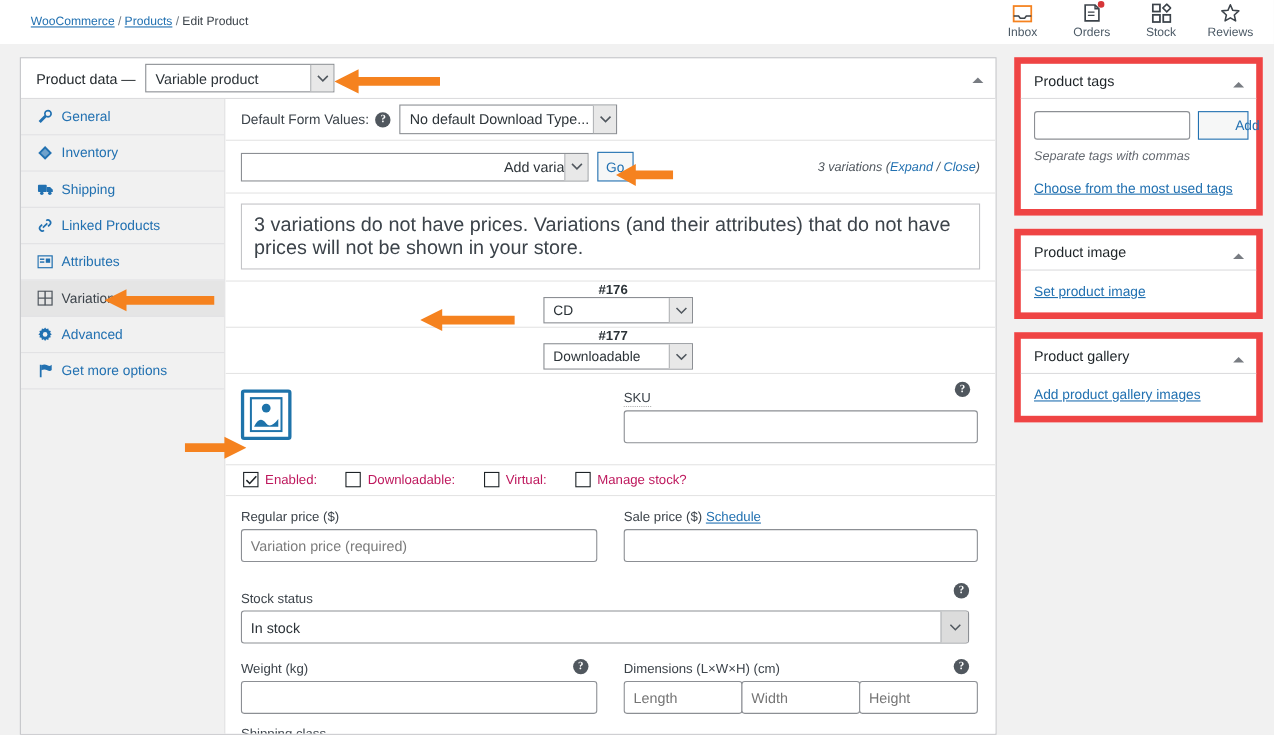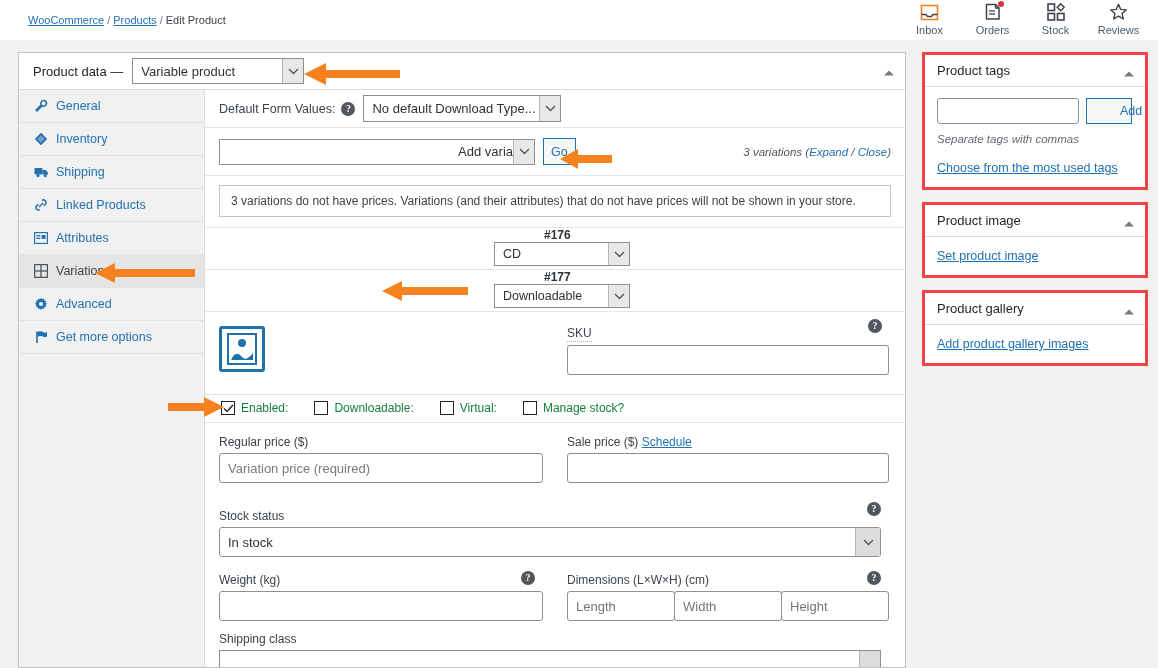--- a/index.html
+++ b/index.html
@@ -193,21 +193,21 @@
     color: #50575e;
   }
   #var-count a { color: #2271b1; text-decoration: none; font-style: italic; }
 
   
   #notice-wrap { padding: 9px 14px 10px 14px; border-top: 1px solid #e4e4e4;}
   #notice {
     border: 1px solid #c3c4c7;
     background: #fff;
     padding: 8px 11px;
-    font-size: 12px;
+    font-size: 18px;
     color: #3c434a;
   }
 
   
   .var-row {
     height: 42px;
     display: flex; align-items: center;
     padding-left: 14px;
     border-top: 1px solid #e4e4e4;
     position: relative;
@@ -274,21 +274,21 @@
   }
   .chk-item { display: flex; align-items: center; margin-right: 26px; cursor: pointer;}
   .chk-box {
     width: 14px; height: 14px;
     border: 1px solid #1d2327;
     background: #fff;
     margin-right: 6px;
     display: flex; align-items: center; justify-content: center;
     flex-shrink: 0;
   }
-  .chk-label { font-size: 12px; color: #15803d; }
+  .chk-label { font-size: 12px; color: #be185d; }
 
   
   #price-row {
     display: flex;
     padding: 12px 16px 16px 14px;
   }
   .col-left { width: 324px; }
   .col-right { width: 322px; margin-left: 24px; position: relative;}
   .link-inline { color: #2271b1; text-decoration: underline; font-size: 12px; }
 
@@ -330,21 +330,21 @@
     background: #dcdcdc; border-left: 1px solid #b4b6b9;
   }
 
   
   #sidebar {
     position: absolute; left: 918px; top: 12px;
     width: 226px;
   }
   .side-panel {
     background: #fff;
-    border: 3px solid #ef4444;
+    border: 6px solid #ef4444;
     margin-bottom: 12px;
   }
   .side-head {
     height: 32px;
     border-bottom: 1px solid #dcdcde;
     display: flex; align-items: center;
     padding: 0 10px 0 12px;
     position: relative;
   }
   .side-title { font-size: 13px; color: #1d2327; }

